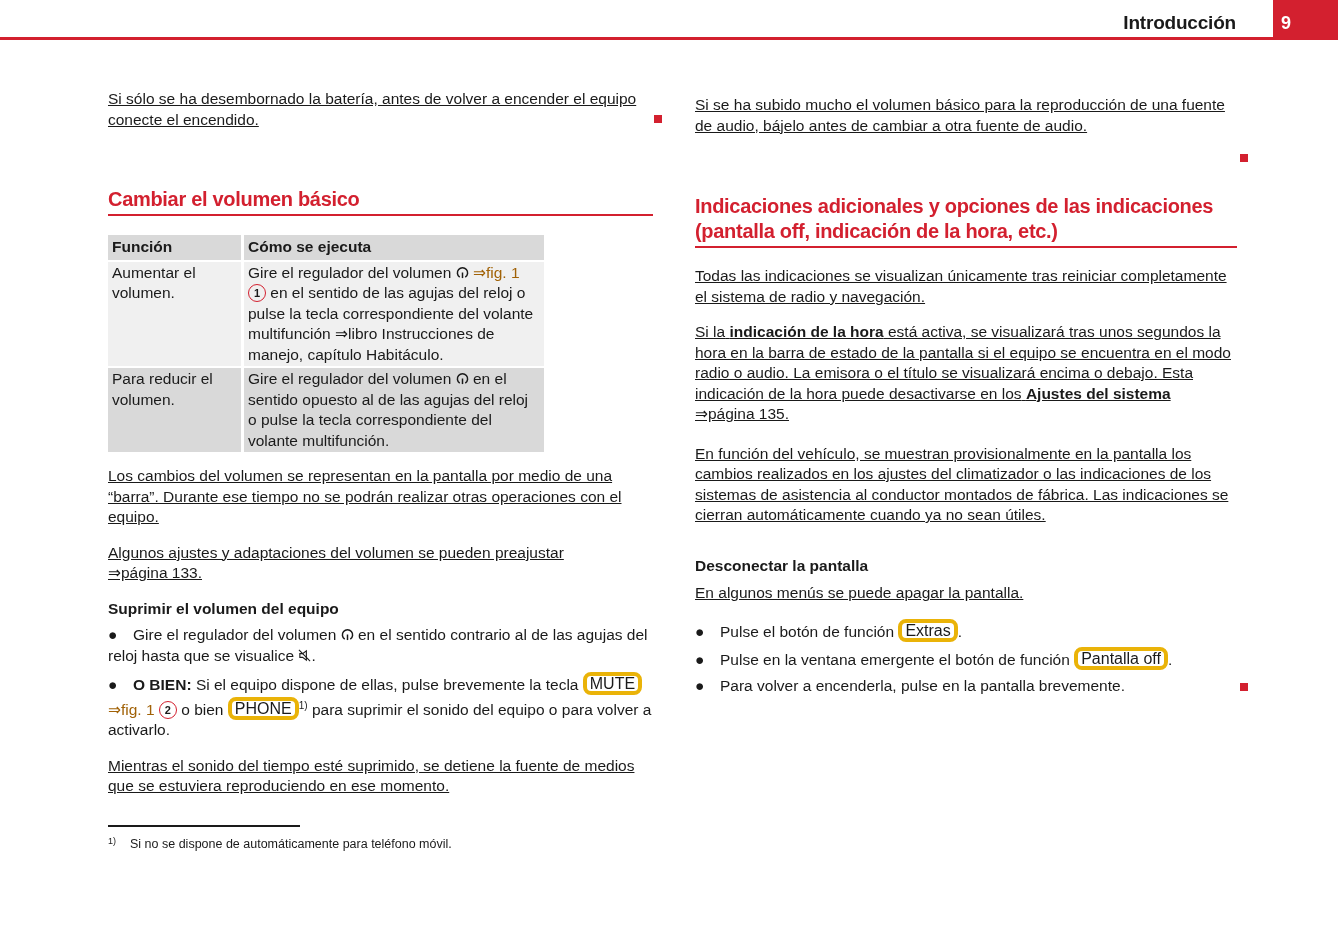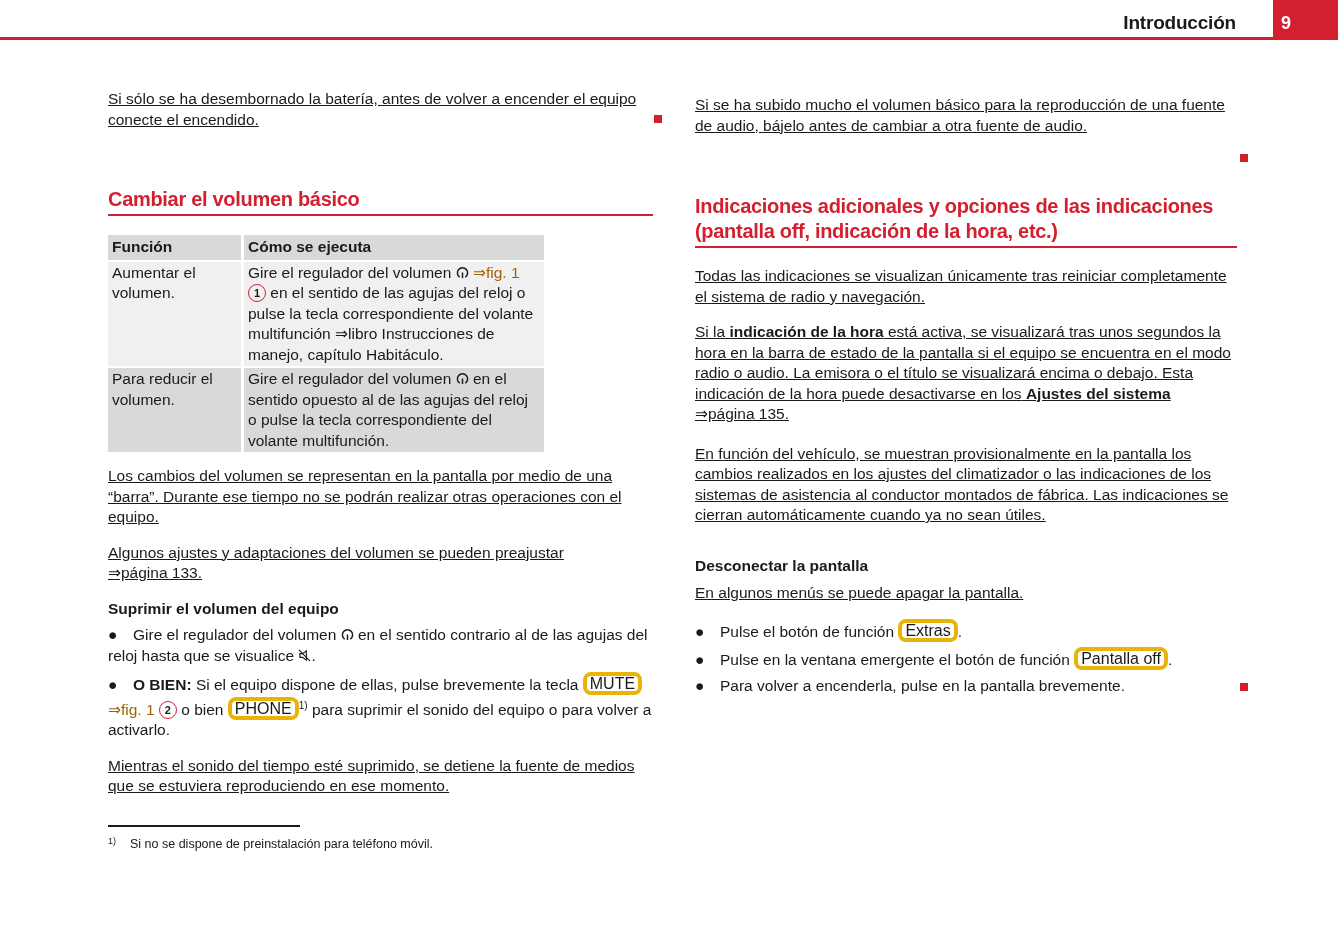--- a/index.html
+++ b/index.html
@@ -159,14 +159,14 @@
     <span class="key">Pantalla off</span>.
   </div>
   <div style="margin-top:5px; position:relative;">
     <span style="display:inline-block;width:25px;">●</span><span>Para volver a encenderla, pulse en la pantalla brevemente.</span>
     <span class="endmark" style="left:545px; top:7px;"></span>
   </div>
 </div>
 
 <div class="footnote-rule"></div>
 <div class="footnote">
-  <sup>1)</sup><span>Si no se dispone de preinstalación para teléfono móvil.</span>
+  <sup>1)</sup><span>Si no se dispone de automáticamente para teléfono móvil.</span>
 </div>
 
 </body></html>

